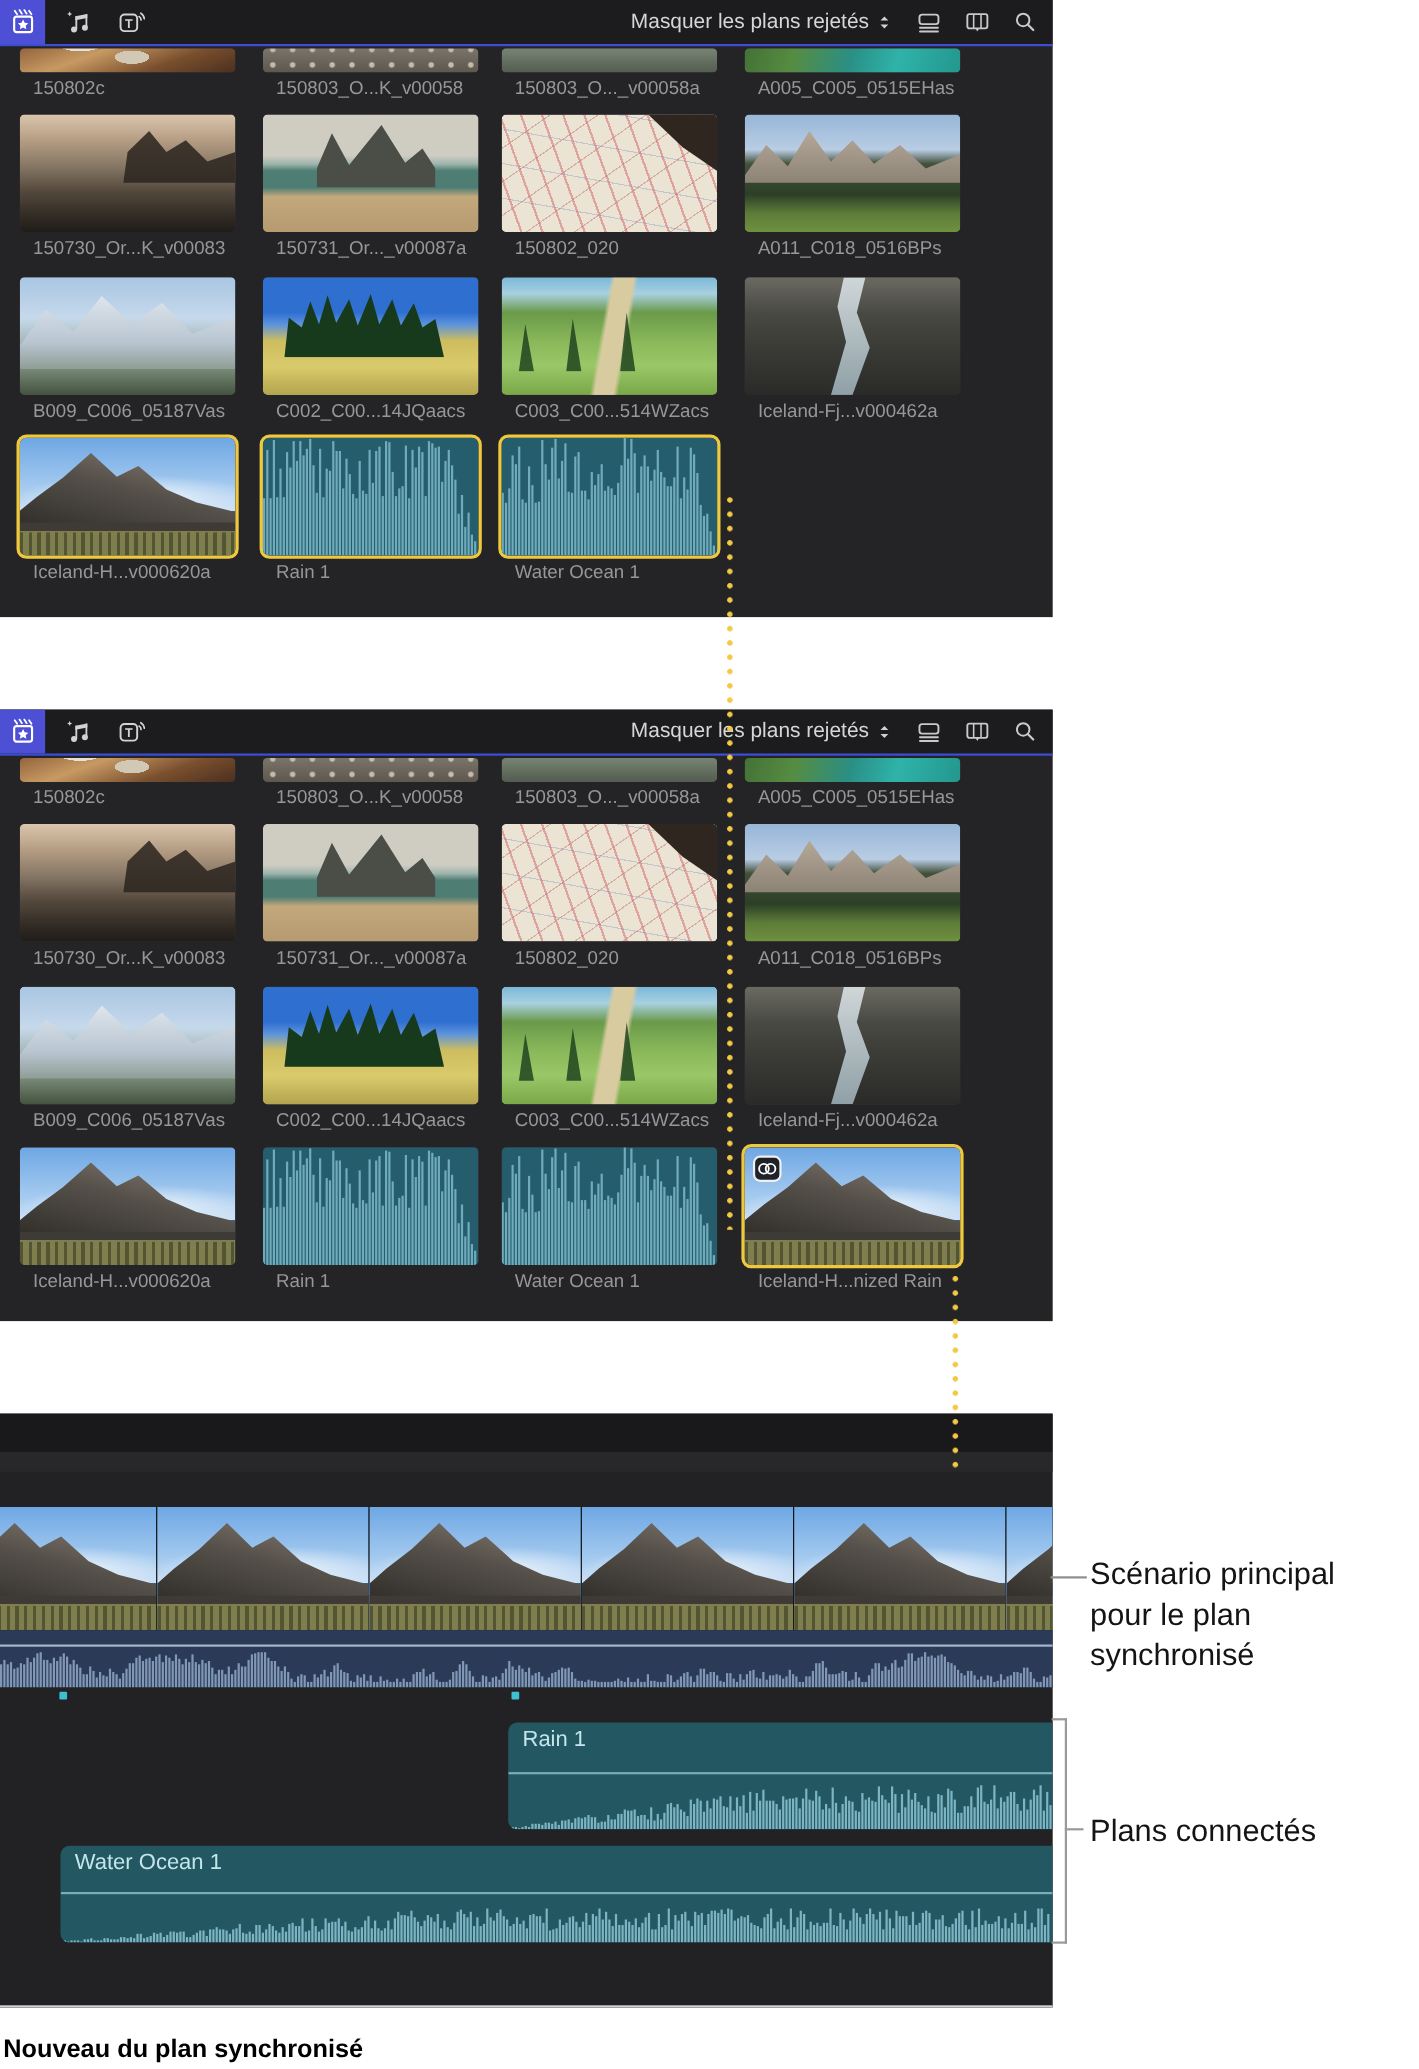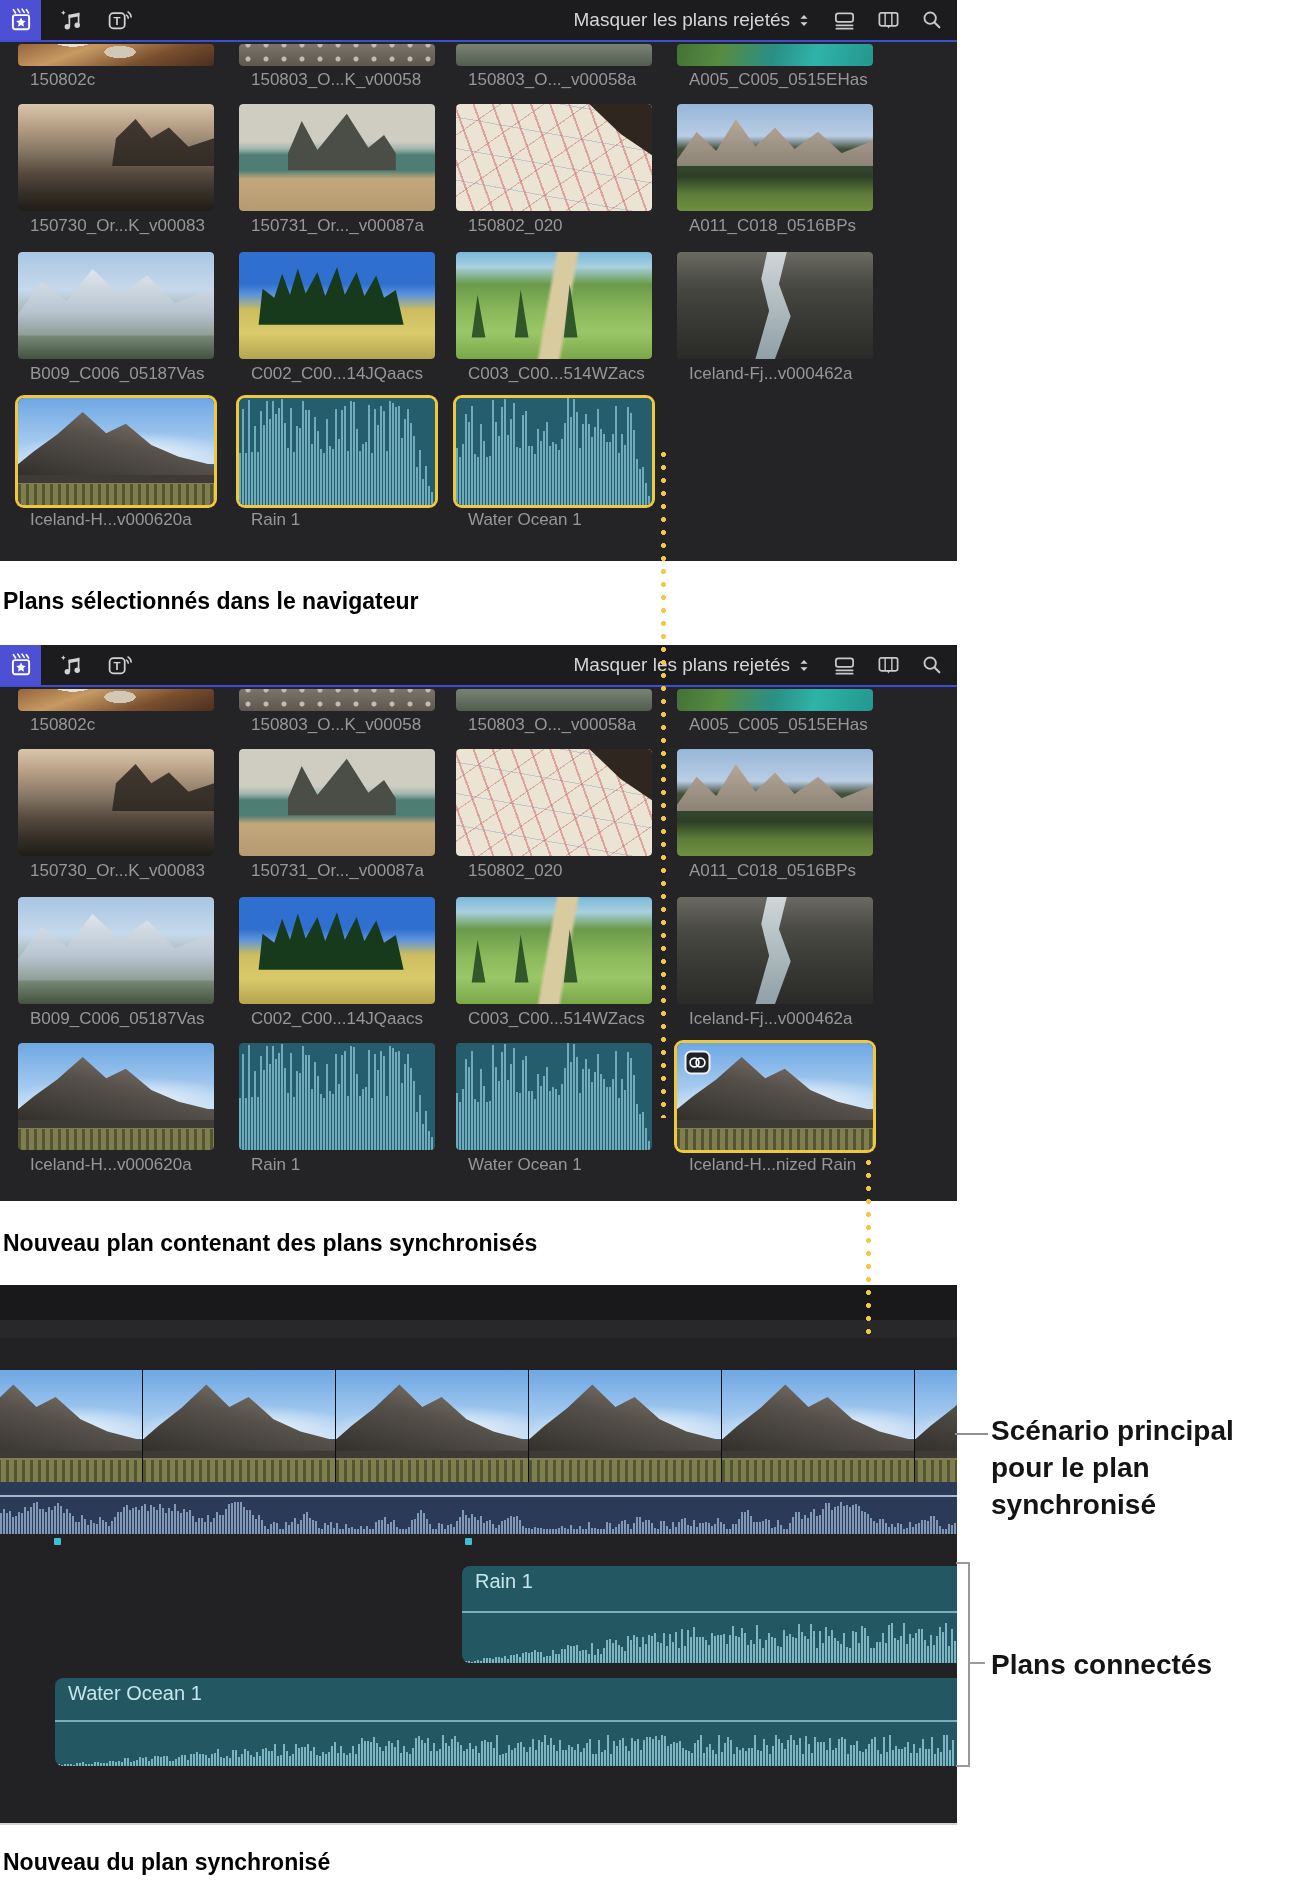--- a/index.html
+++ b/index.html
@@ -112,21 +112,21 @@
   .tl-audio::before{content:'';position:absolute;left:0;right:0;top:13px;height:2px;background:rgba(188,204,223,.85);z-index:2;}
   .marker{position:absolute;width:7px;height:7px;background:#3EC0D4;border-radius:1px;}
   .conn-clip{position:absolute;background:#235863;border-radius:8px 0 0 8px;overflow:hidden;}
   .conn-title{position:absolute;top:4px;left:13px;color:#C5E5EC;font-size:20px;z-index:3;}
   .conn-wave{position:absolute;left:0;right:0;bottom:0;}
   .conn-wave::before{content:'';position:absolute;left:0;right:0;top:0;height:2px;background:rgba(160,210,222,.7);z-index:2;}
 
   
   .caption{position:absolute;left:3px;font-weight:700;font-size:23px;color:#000;}
   #caption1{top:588px;} #caption2{top:1230px;} #caption3{top:1849px;}
-  .callout{position:absolute;font-size:28px;line-height:37px;color:#141414;font-weight:bold;}
+  .callout{position:absolute;font-size:28px;line-height:37px;color:#141414;}
   #callout-main{left:991px;top:1412px;width:258px;}
   #callout-conn{left:991px;top:1646px;width:240px;}
   #dash-main{position:absolute;left:955px;top:1433px;width:33px;height:2px;background:#8E8E8E;}
   #bracket{position:absolute;left:956px;top:1562px;width:12px;height:201px;
            border-top:2px solid #9A9A9A;border-right:2px solid #9A9A9A;border-bottom:2px solid #9A9A9A;}
   #bracket-dash{position:absolute;left:968px;top:1662px;width:17px;height:2px;background:#9A9A9A;}
   .dotted{position:absolute;width:5px;z-index:30;
     background-image:radial-gradient(circle at 2.5px 2.5px,var(--dot,#F3C844) 2.2px,rgba(0,0,0,0) 2.7px);
     background-size:5px 13px;background-repeat:repeat-y;}
   #dotted1{left:661px;top:452px;height:666px;}
@@ -388,21 +388,20 @@
           <i style="height: 43.2%;"></i>
           <i style="height: 34.1%;"></i>
           <i style="height: 35.5%;"></i>
           <i style="height: 20.3%;"></i>
           <i style="height: 8.2%;"></i>
         </div>
       </div>
       <div class="clip-name" style="left: 468px; top: 510px;">Water Ocean 1</div>
     </section>
 
-  <div class="caption" id="caption1">Plans sélectionnés dans le navigateur</div>
 
   <section class="browser" id="browser2">
     <div class="toolbar">
       <div class="tb-app">
         <svg width="26" height="26" viewBox="0 0 24 24">
           <g stroke="#fff" stroke-width="1.5" stroke-linecap="round">
             <line x1="5" y1="2.5" x2="7" y2="5.5"></line>
               <line x1="9" y1="2" x2="11" y2="5"></line>
             <line x1="13" y1="2" x2="15" y2="5"></line>
               <line x1="17" y1="2.5" x2="19" y2="5.5"></line>
@@ -657,21 +656,20 @@
         <div class="art art-vestrahorn"></div>
         <svg class="badge" width="27" height="25" viewBox="0 0 27 25">
           <rect x="1.5" y="1.5" width="24" height="22" rx="5.5" fill="rgba(22,22,24,.92)" stroke="#F0F0F0" stroke-width="2"></rect>
           <circle cx="10.5" cy="12.5" r="4.4" fill="none" stroke="#fff" stroke-width="1.7"></circle>
           <circle cx="16.5" cy="12.5" r="4.4" fill="none" stroke="#fff" stroke-width="1.7"></circle>
         </svg>
       </div>
       <div class="clip-name" style="left: 689px; top: 510px;">Iceland-H...nized Rain</div>
     </section>
 
-  <div class="caption" id="caption2">Nouveau plan contenant des plans synchronisés</div>
 
   <section class="timeline">
     <div class="tl-topbar"></div>
     <div class="tl-strip2"></div>
     <div class="tl-clip">
       <div class="tl-film" style="padding-left: 0px;">
           <div style="display: flex; height: 100%; margin-left: -50px;">
             <div class="frame art art-vestrahorn"></div>
             <div class="frame art art-vestrahorn"></div>
             <div class="frame art art-vestrahorn"></div>

